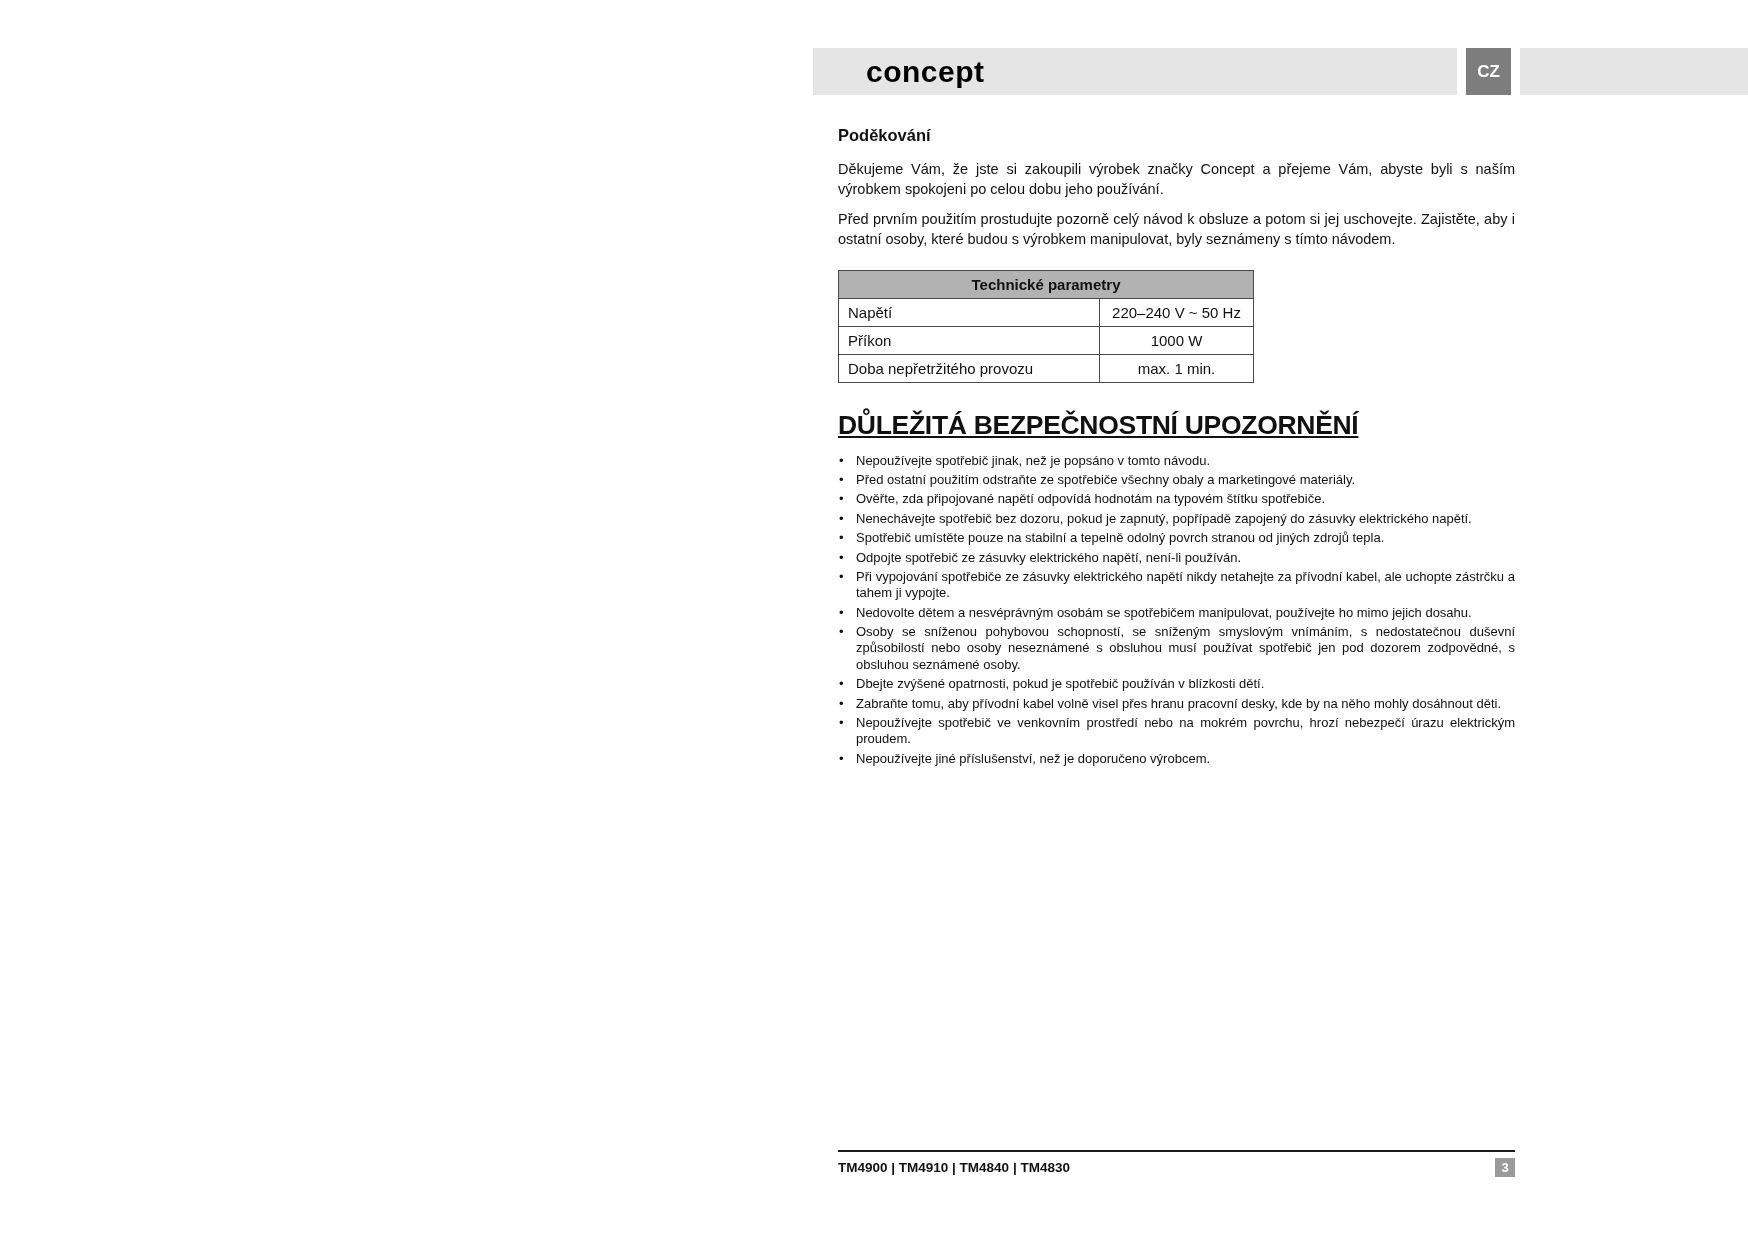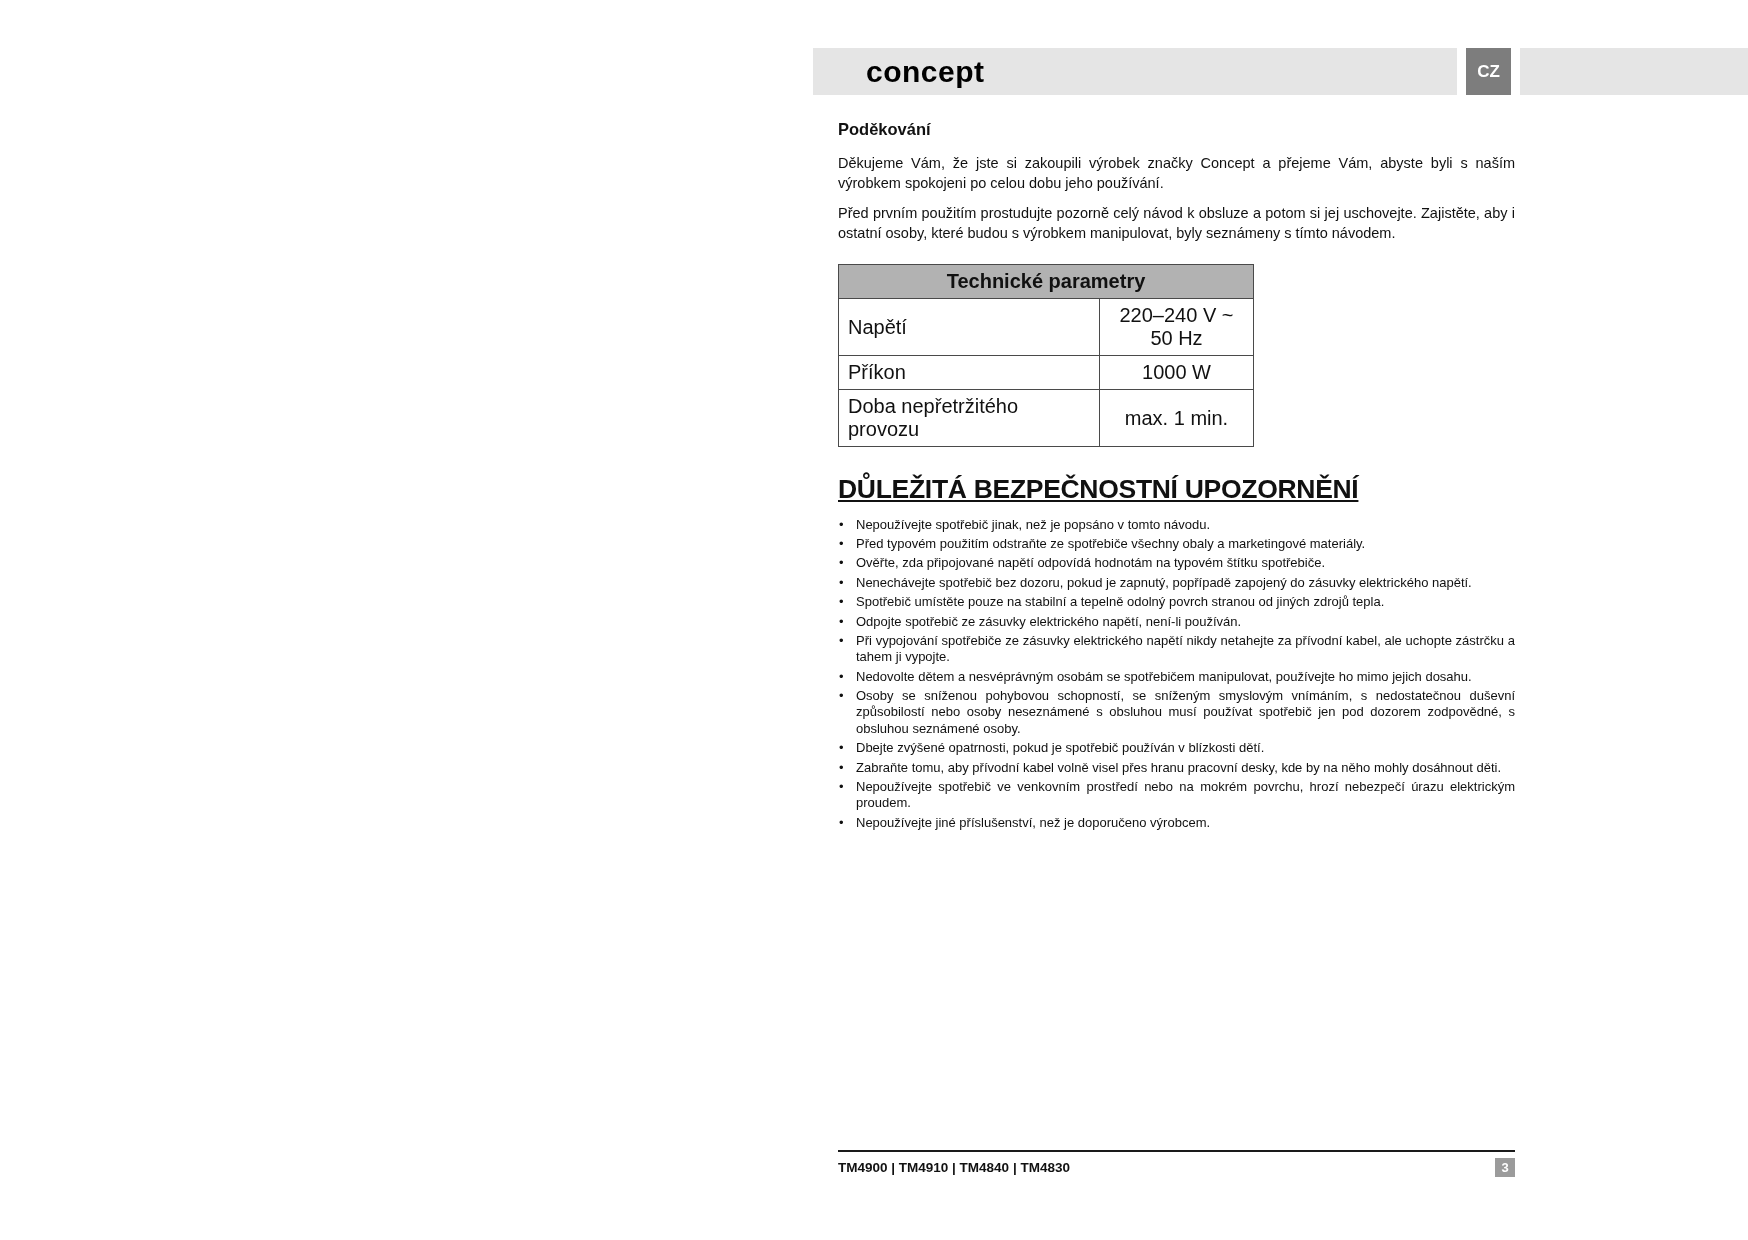--- a/index.html
+++ b/index.html
@@ -44,41 +44,41 @@
     align-items:center;
     justify-content:center;
     font-weight:bold;
     font-size:17px;
   }
   .topbar-strip { width:228px; background:#e5e5e5; }
 
   
   .content {
     position:absolute;
-    left:838px; top:120px;
+    left:838px; top:126px;
     width:677px;
   }
   .thanks-title {
     font-size:16.5px;
     font-weight:bold;
     margin:0 0 14px 0;
   }
   .content p.intro {
     font-size:14.5px;
     line-height:1.4;
     margin:0 0 9px 0;
     text-align:justify;
   }
 
   
   .params {
     border-collapse:collapse;
     margin:21px 0 0 0;
     width:416px;
-    font-size:20px;
+    font-size:15px;
   }
   .params th {
     background:#b2b2b2;
     border:1px solid #4a4a4a;
     font-weight:bold;
     text-align:center;
     padding:5px 4px;
   }
   .params td {
     border:1px solid #4a4a4a;
@@ -188,21 +188,21 @@
           <td>Doba nepřetržitého provozu</td>
           <td class="val">max. 1 min.</td>
         </tr>
       </tbody>
     </table>
 
     <h1 class="safety-title">DŮLEŽITÁ BEZPEČNOSTNÍ UPOZORNĚNÍ</h1>
 
     <ul class="safety-list">
       <li>Nepoužívejte spotřebič jinak, než je popsáno v tomto návodu.</li>
-      <li>Před typovém použitím odstraňte ze spotřebiče všechny obaly a marketingové materiály.</li>
+      <li>Před ostatní použitím odstraňte ze spotřebiče všechny obaly a marketingové materiály.</li>
       <li>Ověřte, zda připojované napětí odpovídá hodnotám na typovém štítku spotřebiče.</li>
       <li>Nenechávejte spotřebič bez dozoru, pokud je zapnutý, popřípadě zapojený do zásuvky elektrického napětí.</li>
       <li>Spotřebič umístěte pouze na stabilní a tepelně odolný povrch stranou od jiných zdrojů tepla.</li>
       <li>Odpojte spotřebič ze zásuvky elektrického napětí, není-li používán.</li>
       <li>Při vypojování spotřebiče ze zásuvky elektrického napětí nikdy netahejte za přívodní kabel, ale uchopte zástrčku a tahem ji vypojte.</li>
       <li>Nedovolte dětem a nesvéprávným osobám se spotřebičem manipulovat, používejte ho mimo jejich dosahu.</li>
       <li>Osoby se sníženou pohybovou schopností, se sníženým smyslovým vnímáním, s nedostatečnou duševní způsobilostí nebo osoby neseznámené s obsluhou musí používat spotřebič jen pod dozorem zodpovědné, s obsluhou seznámené osoby.</li>
       <li>Dbejte zvýšené opatrnosti, pokud je spotřebič používán v blízkosti dětí.</li>
       <li>Zabraňte tomu, aby přívodní kabel volně visel přes hranu pracovní desky, kde by na něho mohly dosáhnout děti.</li>
       <li>Nepoužívejte spotřebič ve venkovním prostředí nebo na mokrém povrchu, hrozí nebezpečí úrazu elektrickým proudem.</li>

